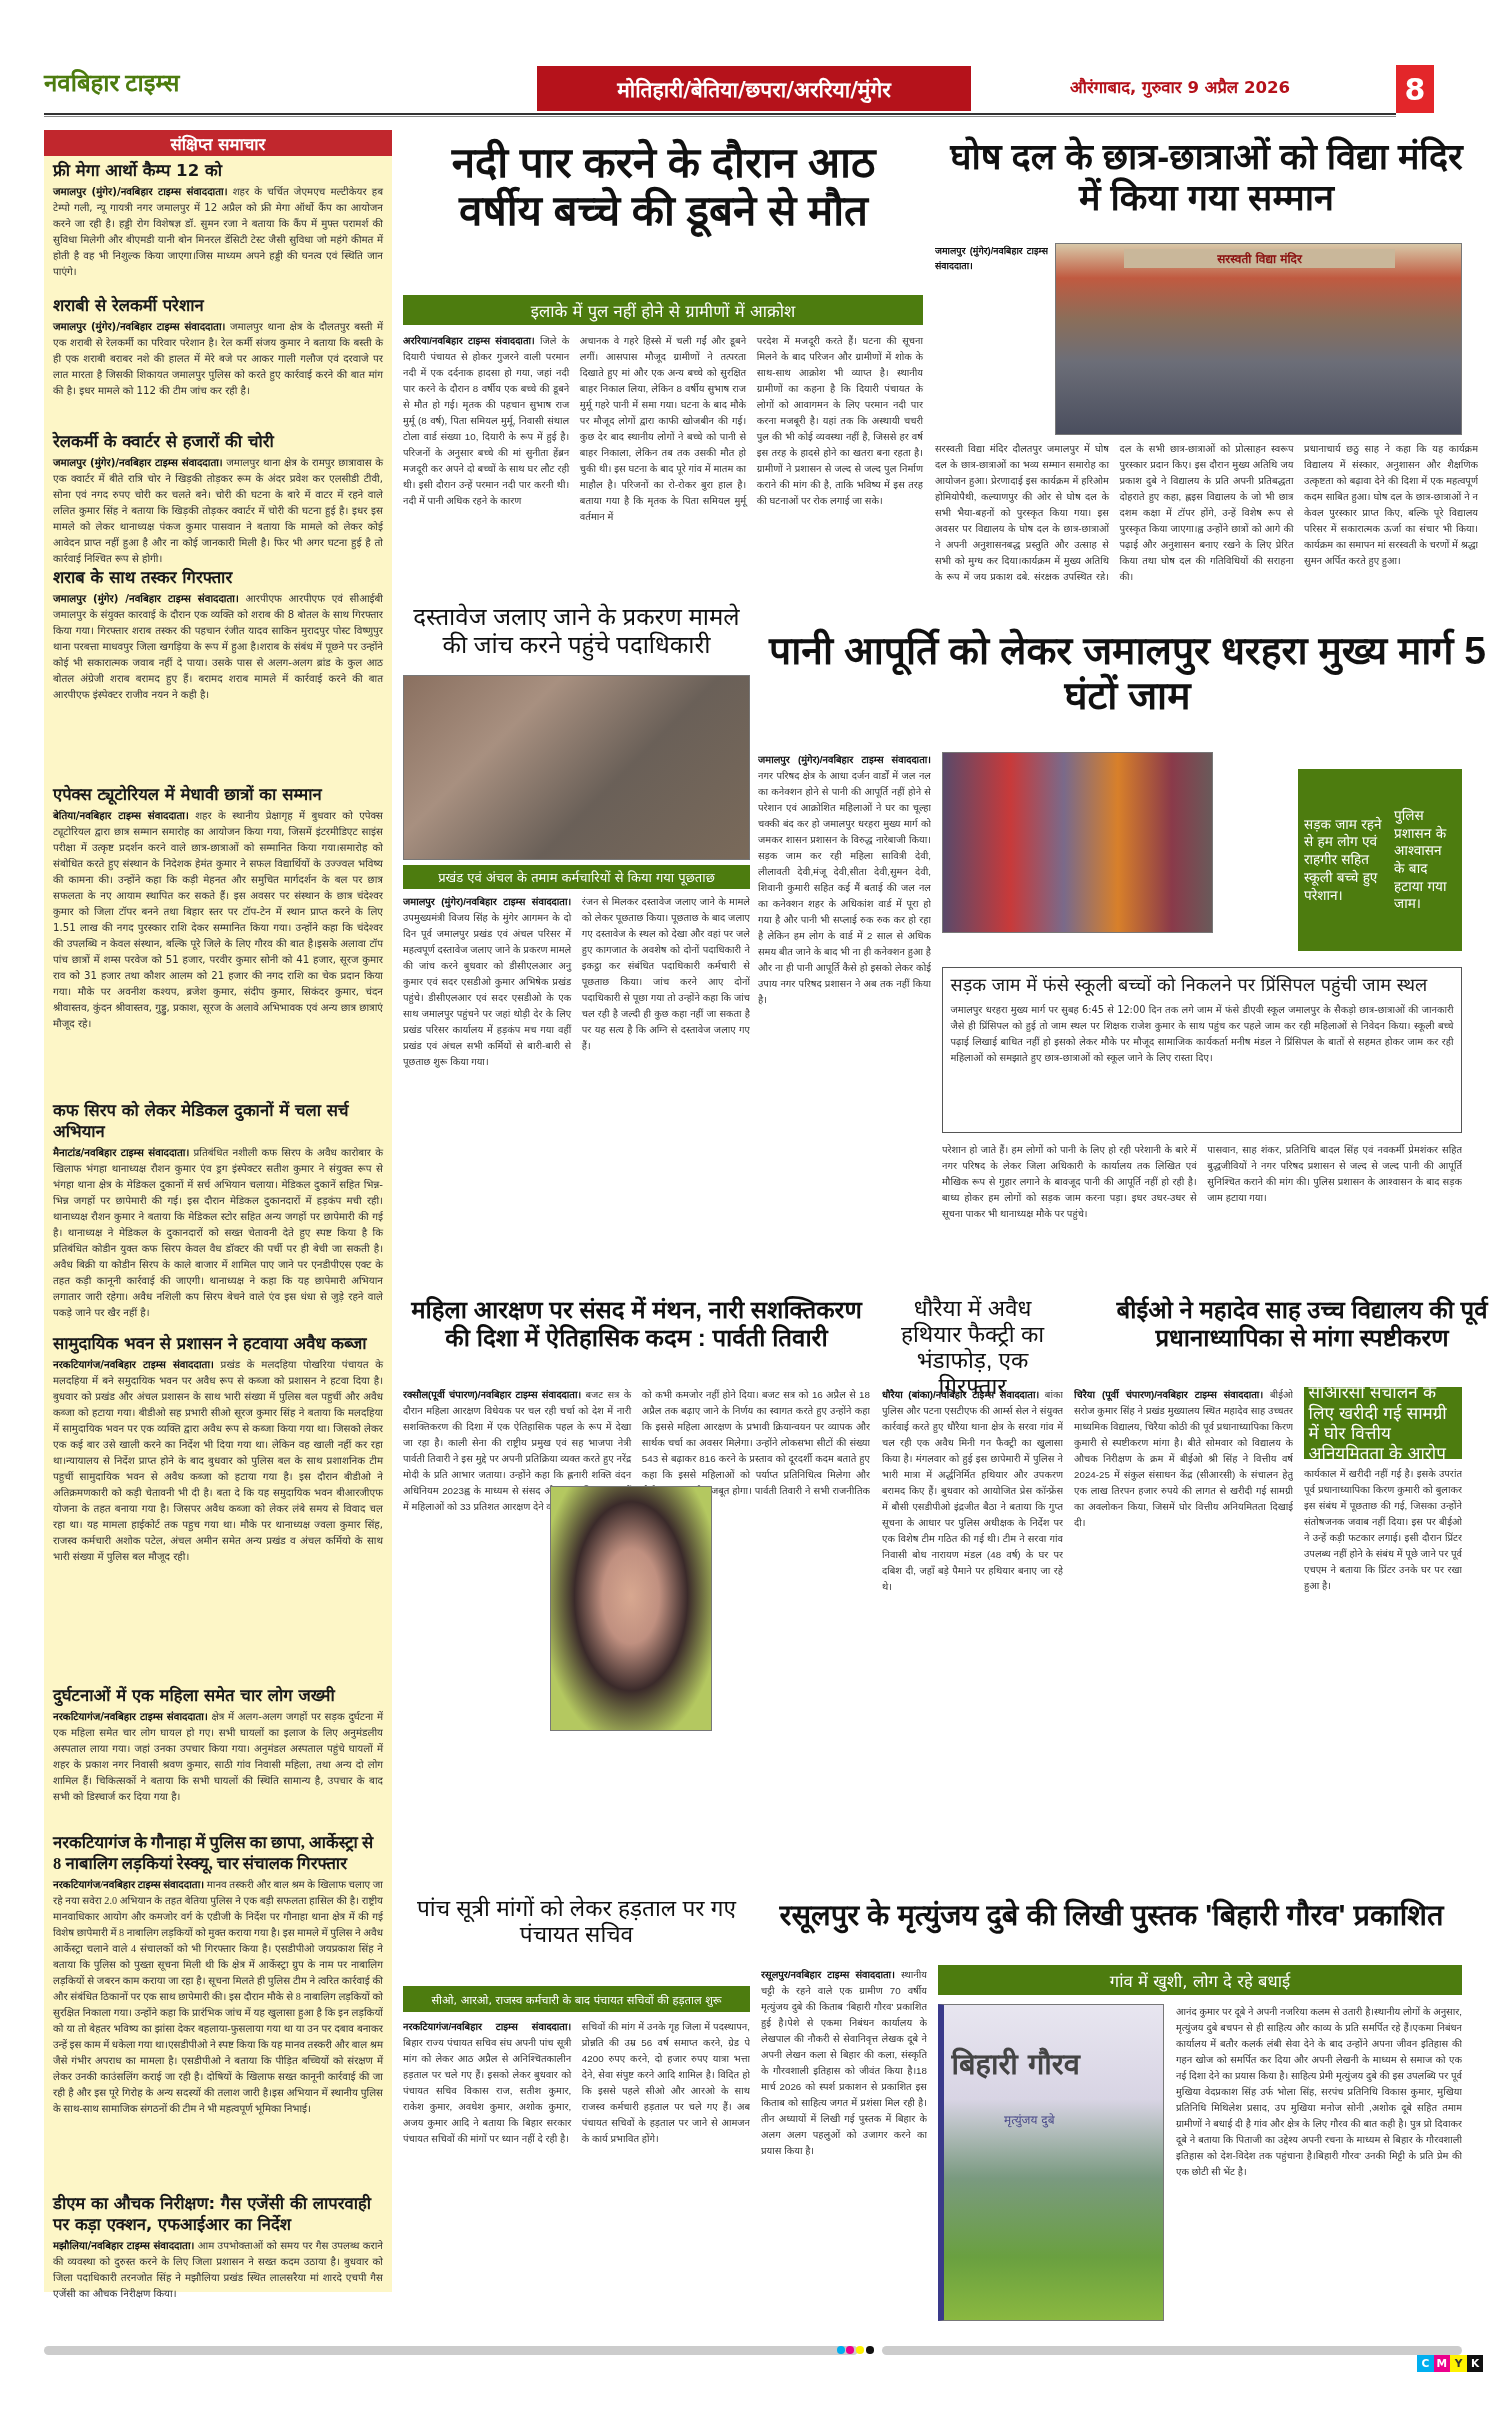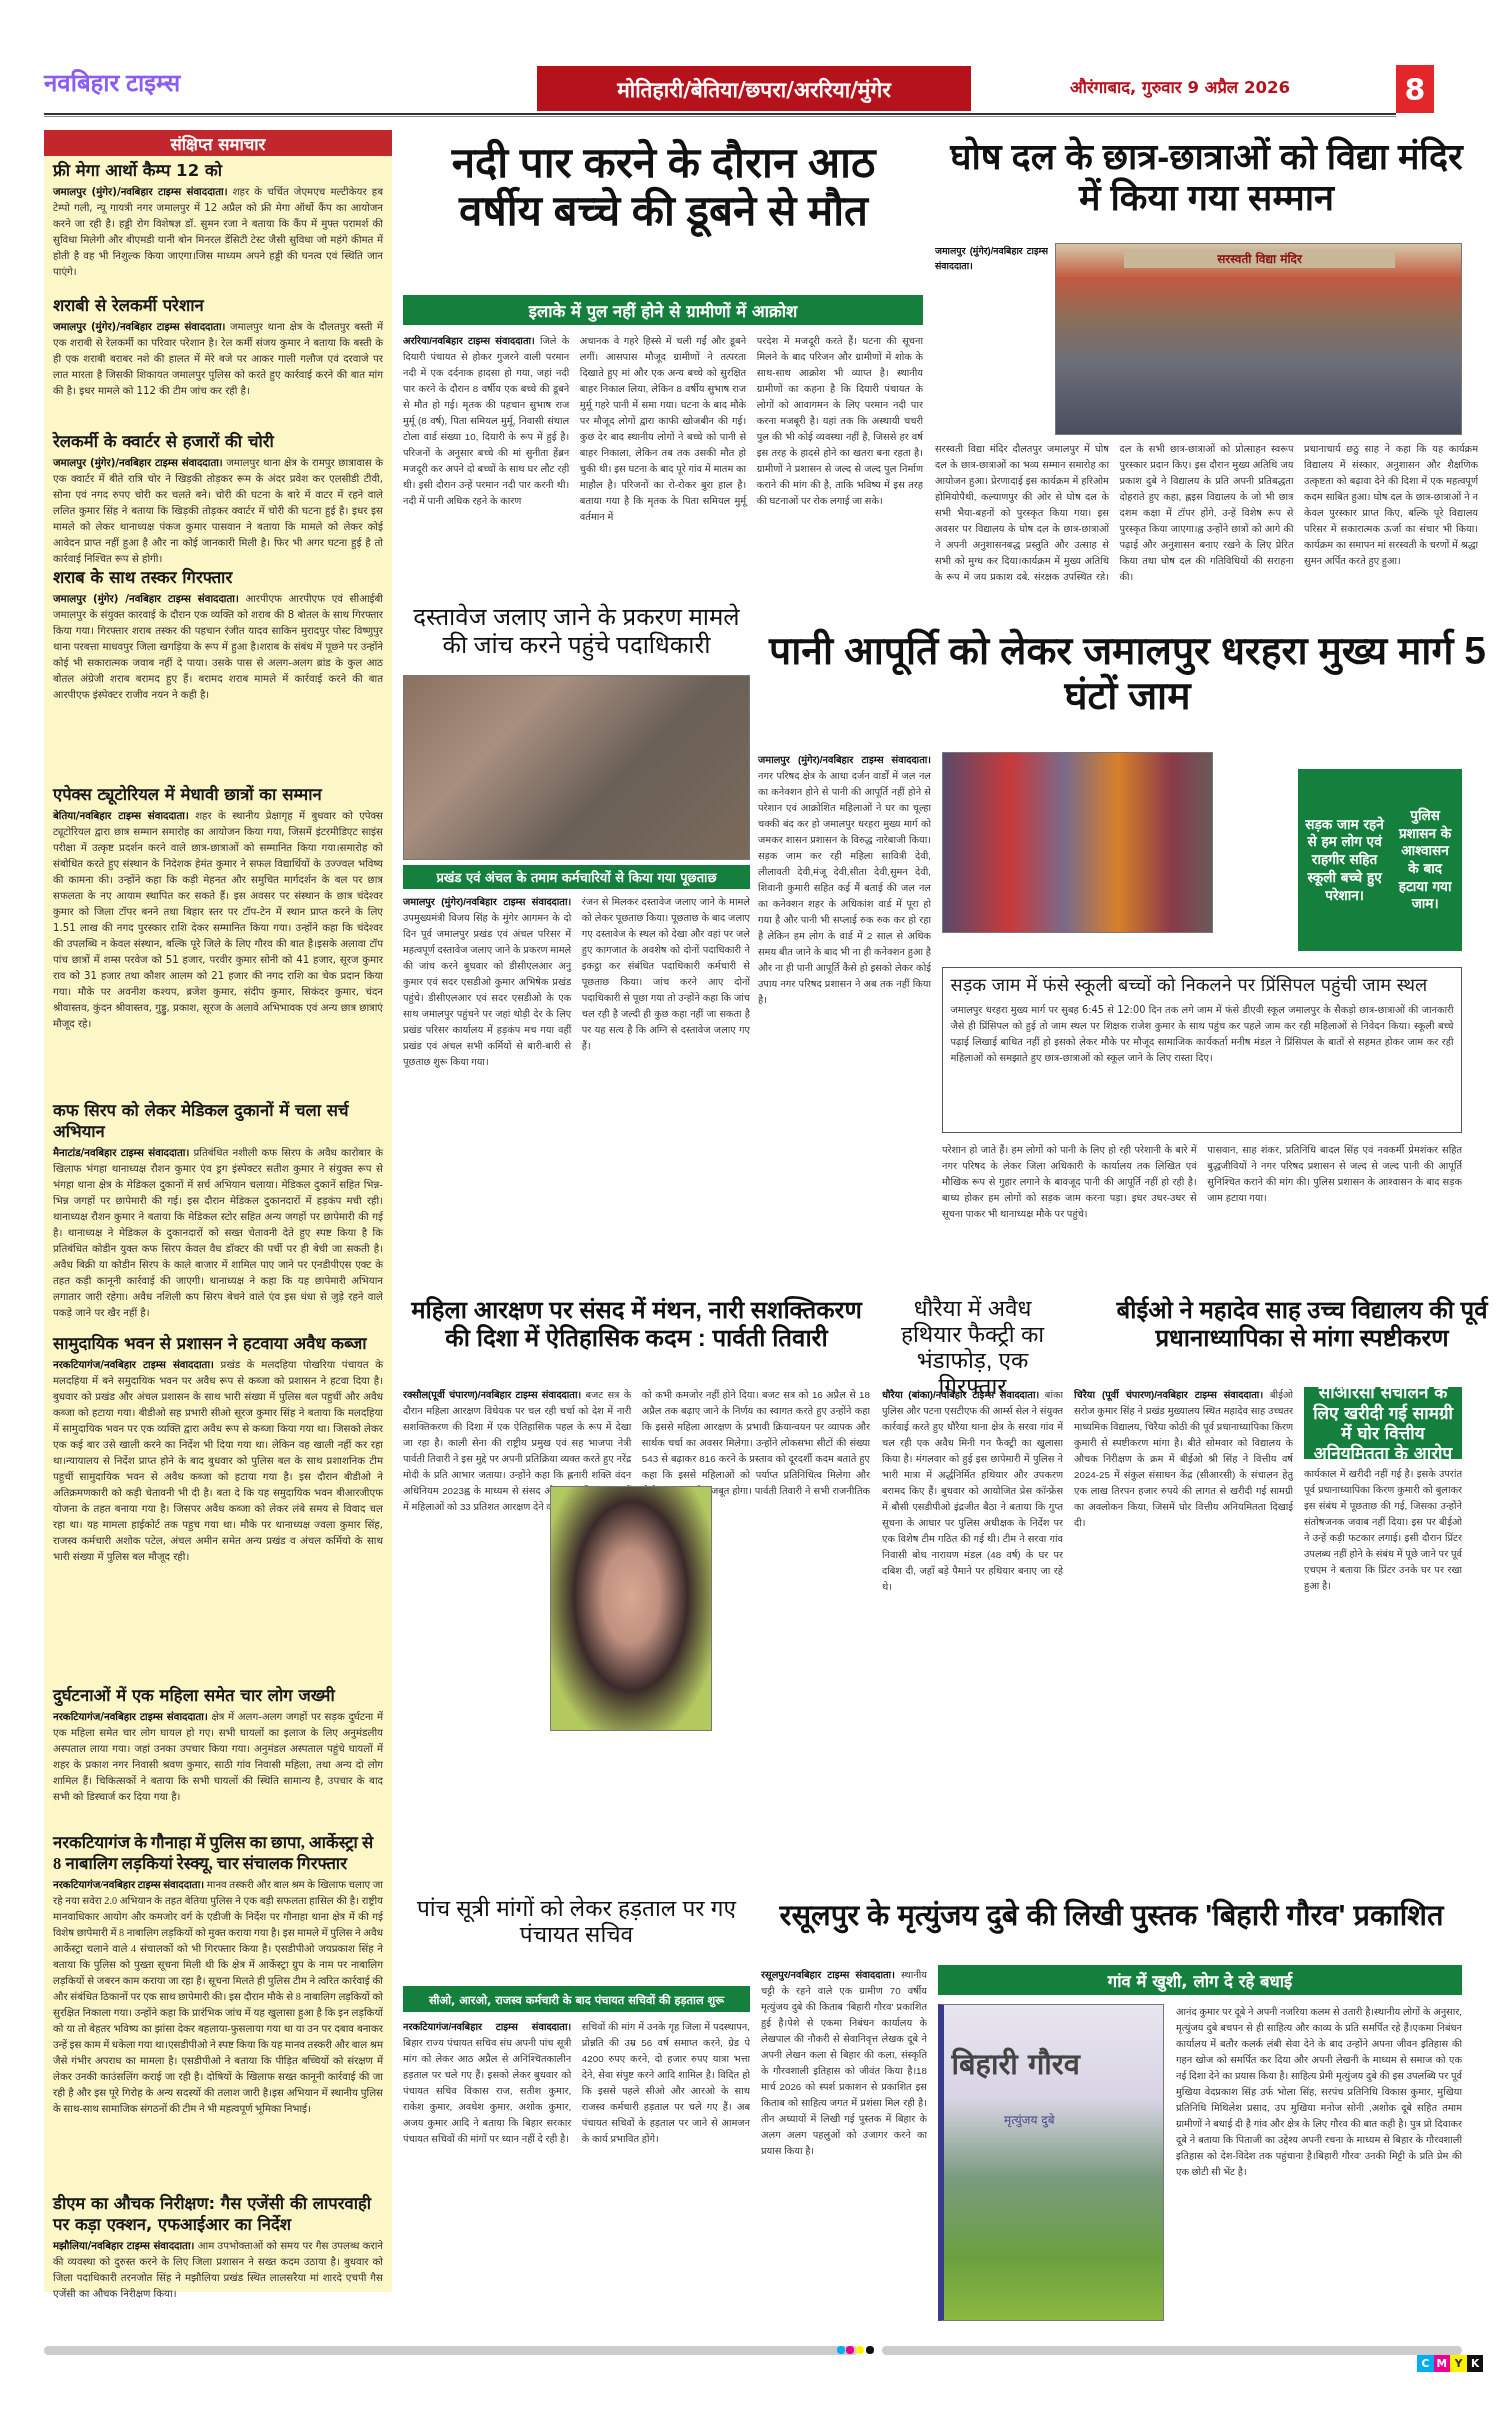--- a/index.html
+++ b/index.html
@@ -1,30 +1,30 @@
 <!DOCTYPE html>
 <html style="font-size:12px"><head>
 <meta charset="utf-8">
 <style>
 *{box-sizing:border-box;margin:0;padding:0}
 body{width:1508px;height:2426px;background:#fff;font-family:"DejaVu Sans","Liberation Sans",sans-serif;color:#222;position:relative;overflow:hidden}
 .abs{position:absolute}
-.masthead-name{left:44px;top:65px;font-size:24px;font-weight:bold;color:#8b5cf6;font-family:Liberation Sans, sans-serif}
+.masthead-name{left:44px;top:65px;font-size:24px;font-weight:bold;color:#4d7c0f;font-family:Liberation Serif, serif}
 .edition-box{left:537px;top:66px;width:434px;height:45px;background:#b5121b;color:#fff;font-size:21px;font-weight:bold;display:flex;align-items:center;justify-content:center}
 .dateline{left:1070px;top:75px;font-size:16.6px;font-weight:bold;color:#b5121b}
 .page-num{left:1396px;top:65px;width:38px;height:48px;background:#e3262a;color:#fff;font-size:30px;font-weight:bold;display:flex;align-items:center;justify-content:center}
 .rule{left:44px;top:113px;width:1352px;height:3.8px;border-top:2.3px solid #333;border-bottom:0.8px solid #888}
 .sidebar{left:44px;top:130px;width:348px;height:2162px;background:#fdf6c7}
 .side-head{left:44px;top:130px;width:348px;height:26px;background:#c1272d;color:#fff;font-size:16.6px;font-weight:bold;display:flex;align-items:center;justify-content:center}
 .brief{position:absolute;left:53px;width:330px}
 .brief h3{font-size:16.6px;font-weight:bold;line-height:21px;color:#1a1a1a;margin-bottom:3px}
 .brief p{font-size:10.2px;line-height:16px;text-align:justify;color:#333}
 .brief p b{color:#111}
 .hl{position:absolute;font-weight:bold;color:#111;line-height:1.15;font-family:Liberation Sans, sans-serif}
-.redbar{position:absolute;background:#15803d;color:#fff;font-weight:bold;display:flex;align-items:center;justify-content:center;text-align:center}
+.redbar{position:absolute;background:#4d7c0f;color:#fff;font-weight:normal;display:flex;align-items:center;justify-content:center;}
 .cols{position:absolute;display:flex;gap:10.6px}
 .cols p{flex:1;font-size:9.8px;line-height:16px;text-align:justify;color:#333;font-family:"Liberation Sans",sans-serif}
 .cols p b{color:#111}
 .photo{position:absolute;overflow:hidden;border:0.8px solid #777}
 .caption-box{position:absolute;border:1.5px solid #555;padding:6px 7.5px}
 .caption-box h4{font-size:18px;font-weight:normal;color:#222;line-height:1.2;margin-bottom:6px}
 .caption-box p{font-size:9.8px;line-height:16px;color:#333;text-align:justify}
 .footer-bar{position:absolute;height:9px;background:#ccc;border-radius:4.5px}
 .dot{position:absolute;width:7.5px;height:7.5px;border-radius:50%}
 .cmyk{position:absolute;top:2355px;left:1417px;display:flex}

